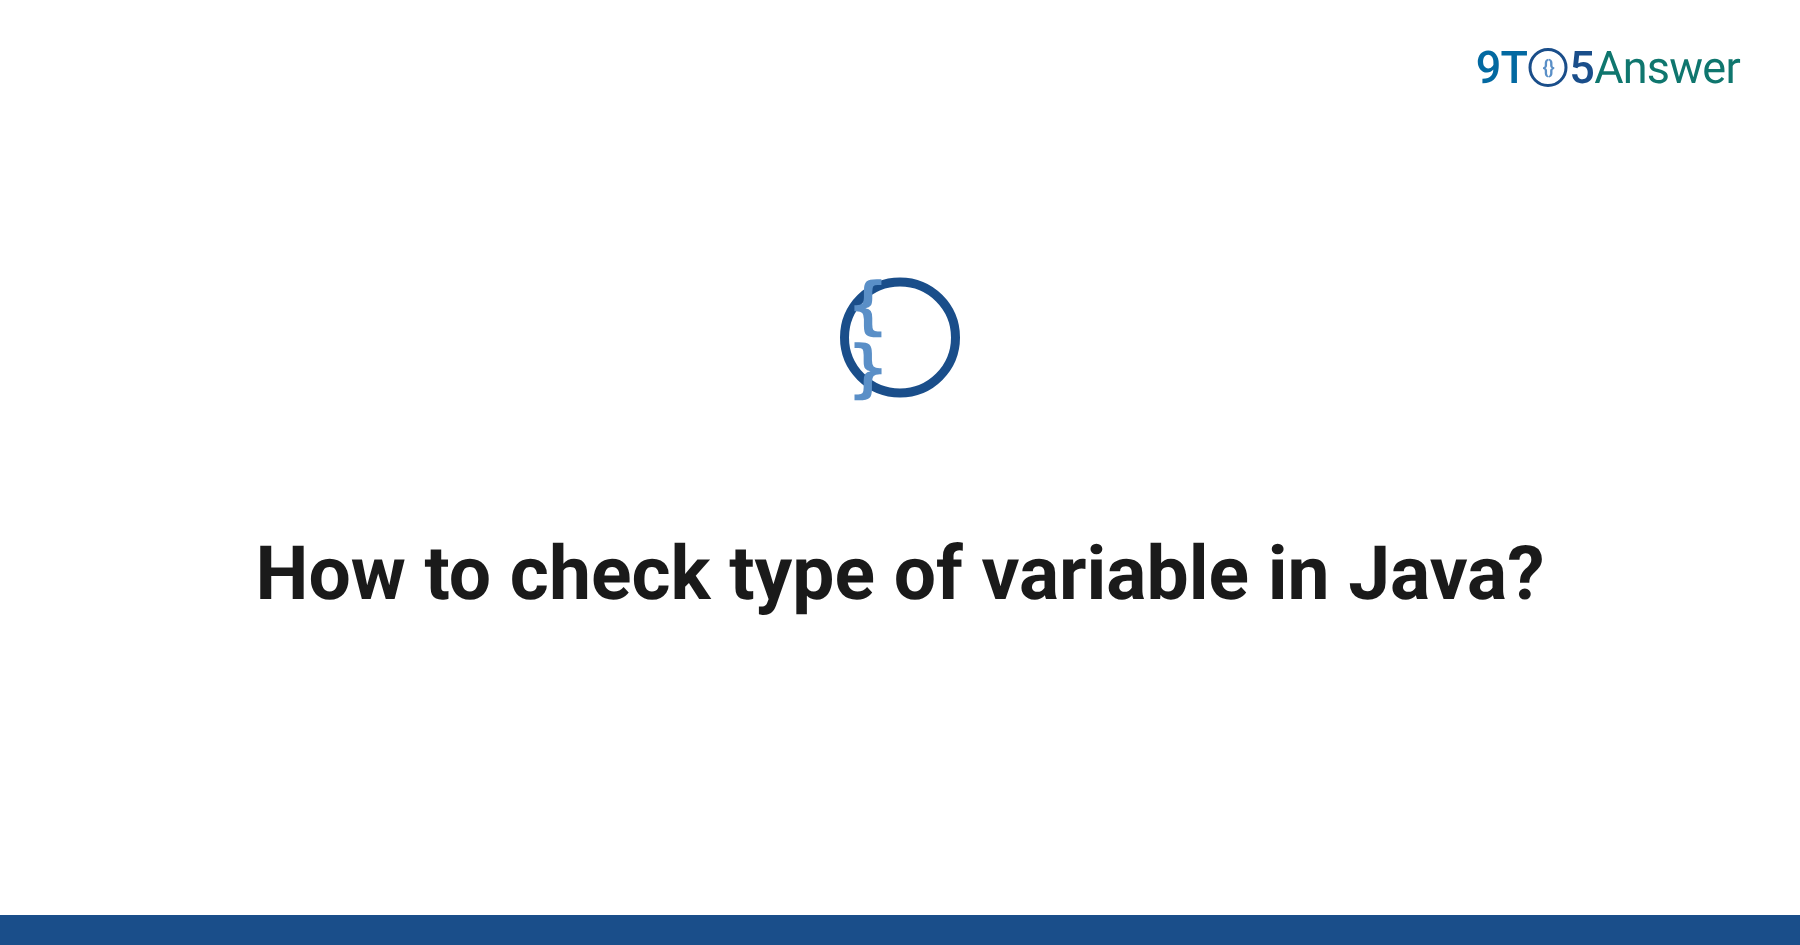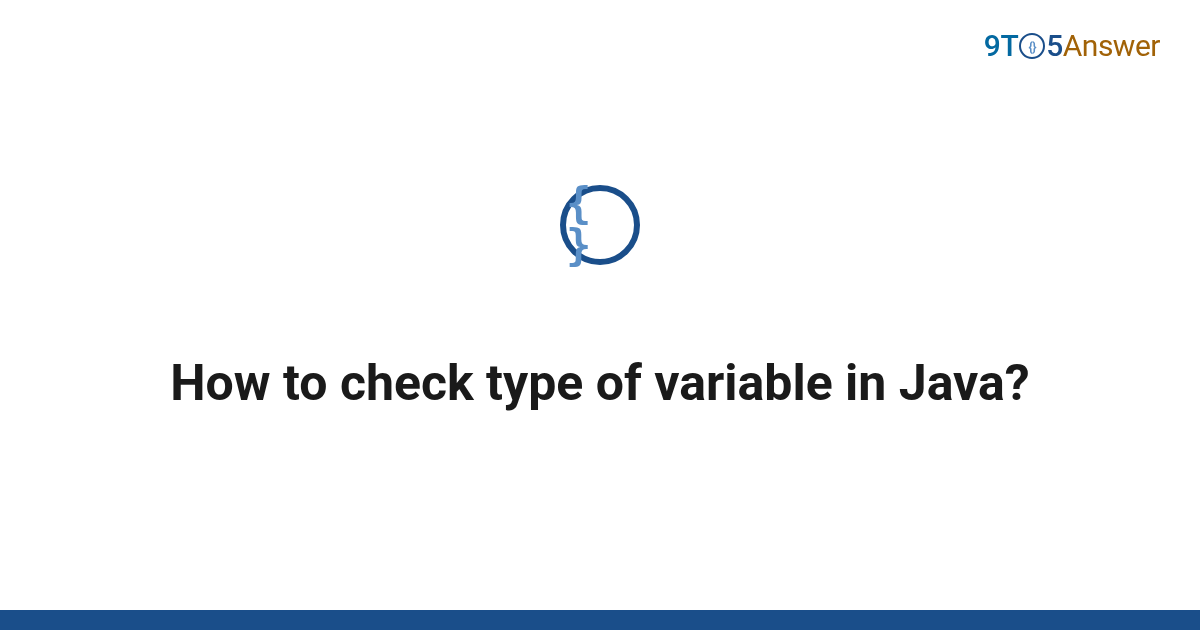--- a/index.html
+++ b/index.html
@@ -43,21 +43,21 @@
     .logo-o-inner {
       font-size: 13px;
       color: #5a8fc7;
       font-weight: 600;
     }
     .logo-5 {
       color: #1a4e8a;
       font-weight: 500;
     }
     .logo-answer {
-      color: #a16207;
+      color: #0f766e;
       font-weight: 400;
     }
     .content {
       position: absolute;
       top: 0;
       left: 0;
       width: 100%;
       height: 100%;
       display: flex;
       flex-direction: column;

